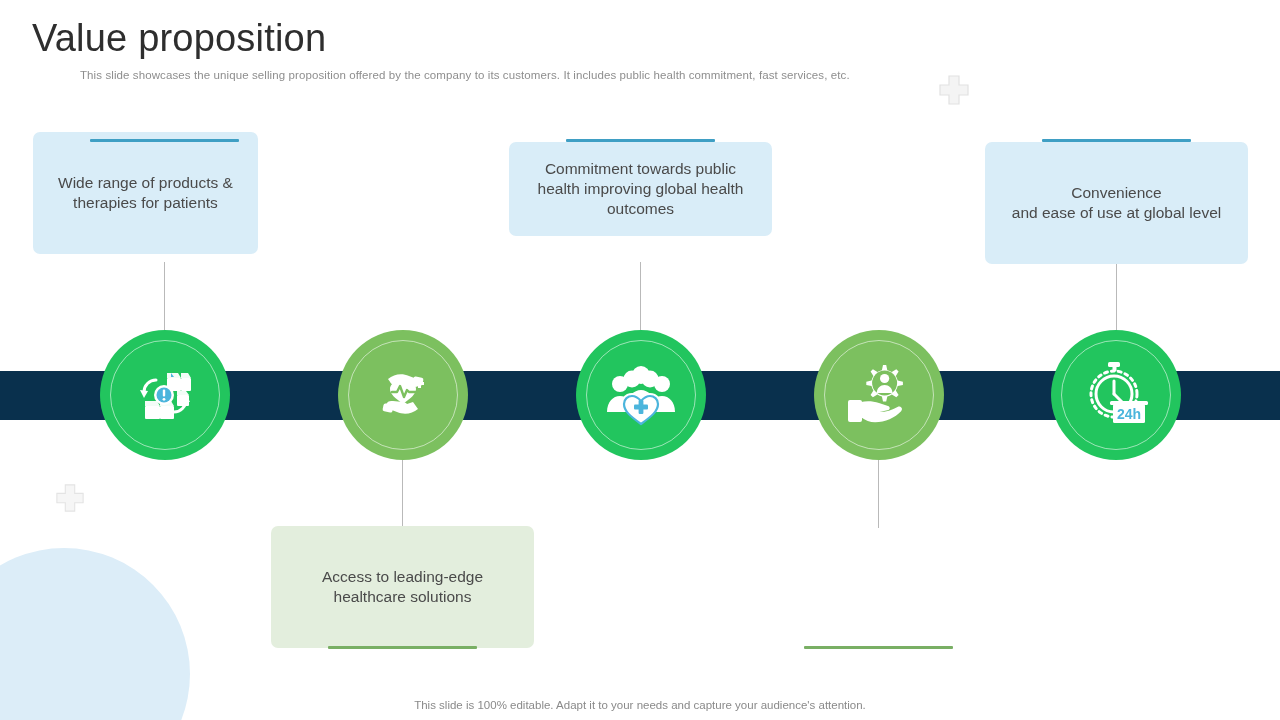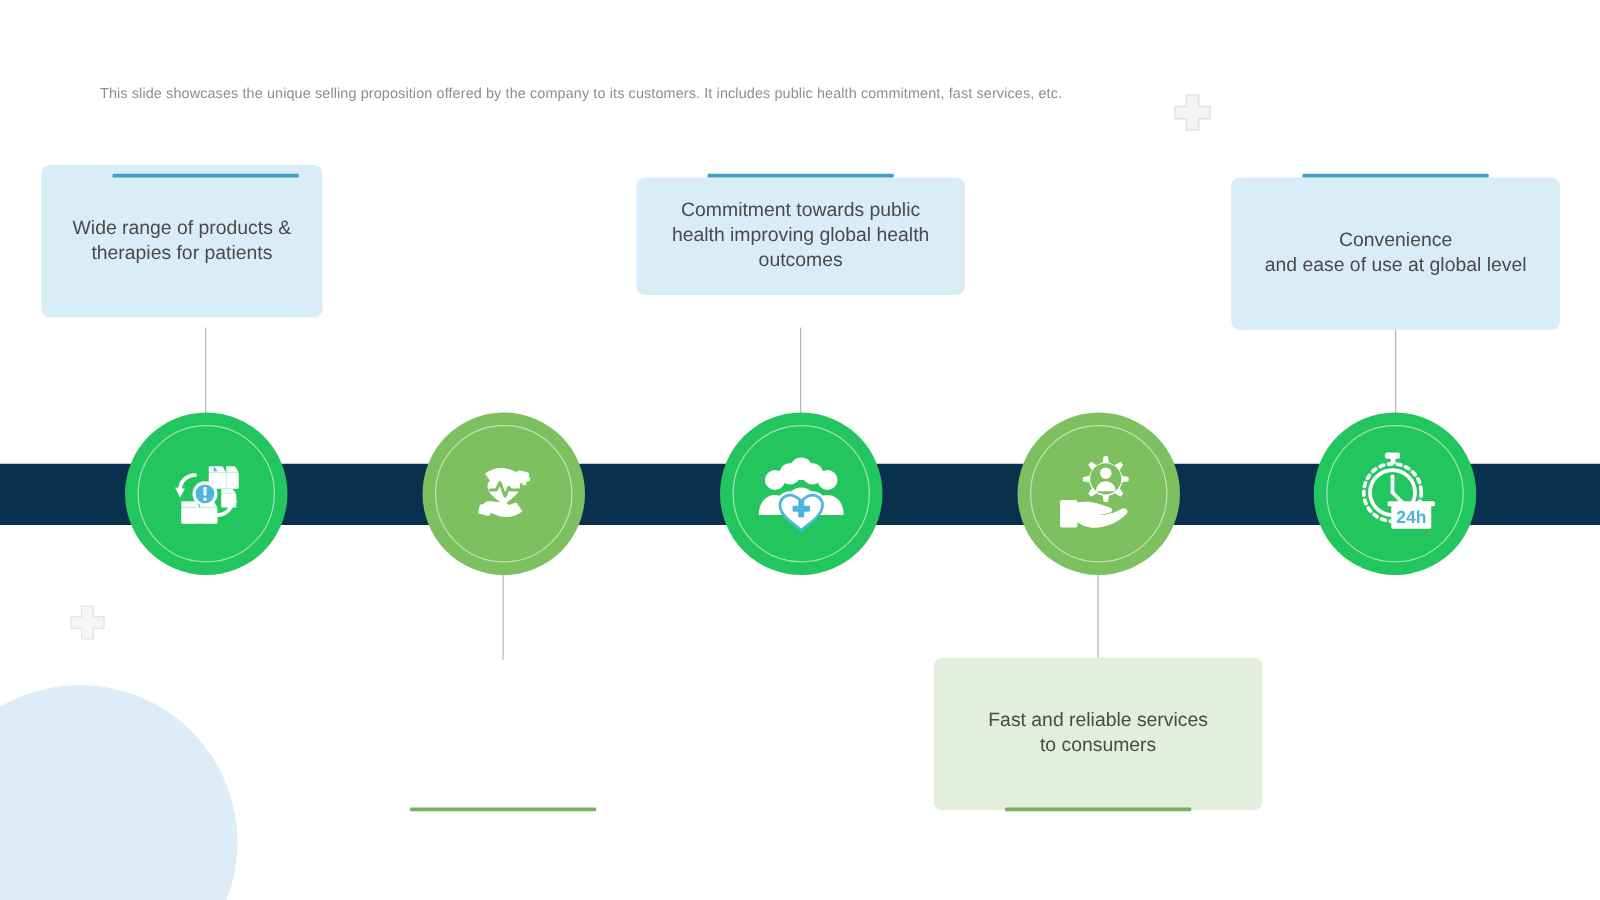--- a/index.html
+++ b/index.html
@@ -178,20 +178,21 @@
       <path d="M11 2 H21 V11 H30 V21 H21 V30 H11 V21 H2 V11 H11 Z" fill="#f4f4f4" stroke="#e2e2e2" stroke-width="1.2"></path>
     </svg>
   </div>
 
   <div class="deco-cross bottom-left">
     <svg width="30" height="30" viewBox="0 0 32 32">
       <path d="M11 2 H21 V11 H30 V21 H21 V30 H11 V21 H2 V11 H11 Z" fill="#f6f6f6" stroke="#e4e4e4" stroke-width="1.2"></path>
     </svg>
   </div>
 
+  <h1 class="page-title">Value proposition</h1>
   <p class="page-subtitle">This slide showcases the unique selling proposition offered by the company to its customers. It includes public health commitment, fast services, etc.</p>
 
   <div class="connector" style="left:164px; top:262px; height:80px;"></div>
   <div class="connector" style="left:402px; top:448px; height:80px;"></div>
   <div class="connector" style="left:640px; top:262px; height:80px;"></div>
   <div class="connector" style="left:878px; top:448px; height:80px;"></div>
   <div class="connector" style="left:1116px; top:262px; height:80px;"></div>
 
   <div class="navy-band"></div>
 
@@ -207,26 +208,26 @@
 health improving global health
 outcomes</span>
   </div>
 
   <div class="accent-bar blue" style="left:1042px; top:139px; width:149px;"></div>
   <div class="card blue" style="left:985px; top:142px; width:263px; height:122px;align-items:center;">
     <span class="card-text">Convenience
 and ease of use at global level</span>
   </div>
 
+  <div class="card green" style="left:271px; top:526px; width:263px; height:122px;">
+    <span class="card-text">Access to leading-edge
+healthcare solutions</span>
+  </div>
   <div class="accent-bar green" style="left:328px; top:646px; width:149px;"></div>
 
-  <div class="card green" style="left:747px; top:526px; width:263px; height:122px;">
-    <span class="card-text">Fast and reliable services
-to consumers</span>
-  </div>
   <div class="accent-bar green" style="left:804px; top:646px; width:149px;"></div>
 
   <div class="icon-circle blue" style="left:100px; top:330px;">
     <svg width="68" height="68" viewBox="0 0 68 68">
       <g fill="#ffffff">
 
         <path d="M36 12 h11 l3 5 h-14 z" opacity="0.95"></path>
         <rect x="36" y="17" width="14" height="13" rx="1"></rect>
         <path d="M50 12 h7 l3 5 h-10 z" opacity="0.95"></path>
         <rect x="50" y="17" width="10" height="13" rx="1"></rect>
@@ -344,14 +345,15 @@
 
       <path d="M34 34 V21" stroke="#ffffff" stroke-width="3" stroke-linecap="round"></path>
       <path d="M34 34 L43 43" stroke="#ffffff" stroke-width="3" stroke-linecap="round"></path>
 
       <rect x="33" y="44" width="32" height="19" rx="1.5" fill="#ffffff"></rect>
       <rect x="30" y="41" width="38" height="4" rx="1.5" fill="#ffffff"></rect>
       <text x="49" y="58.5" font-family="'Liberation Sans', sans-serif" font-size="14" font-weight="bold" fill="#4bb5dc" text-anchor="middle">24h</text>
     </svg>
   </div>
 
+  <p class="footer-note">This slide is 100% editable. Adapt it to your needs and capture your audience's attention.</p>
 
 </div>
 
 </body></html>

